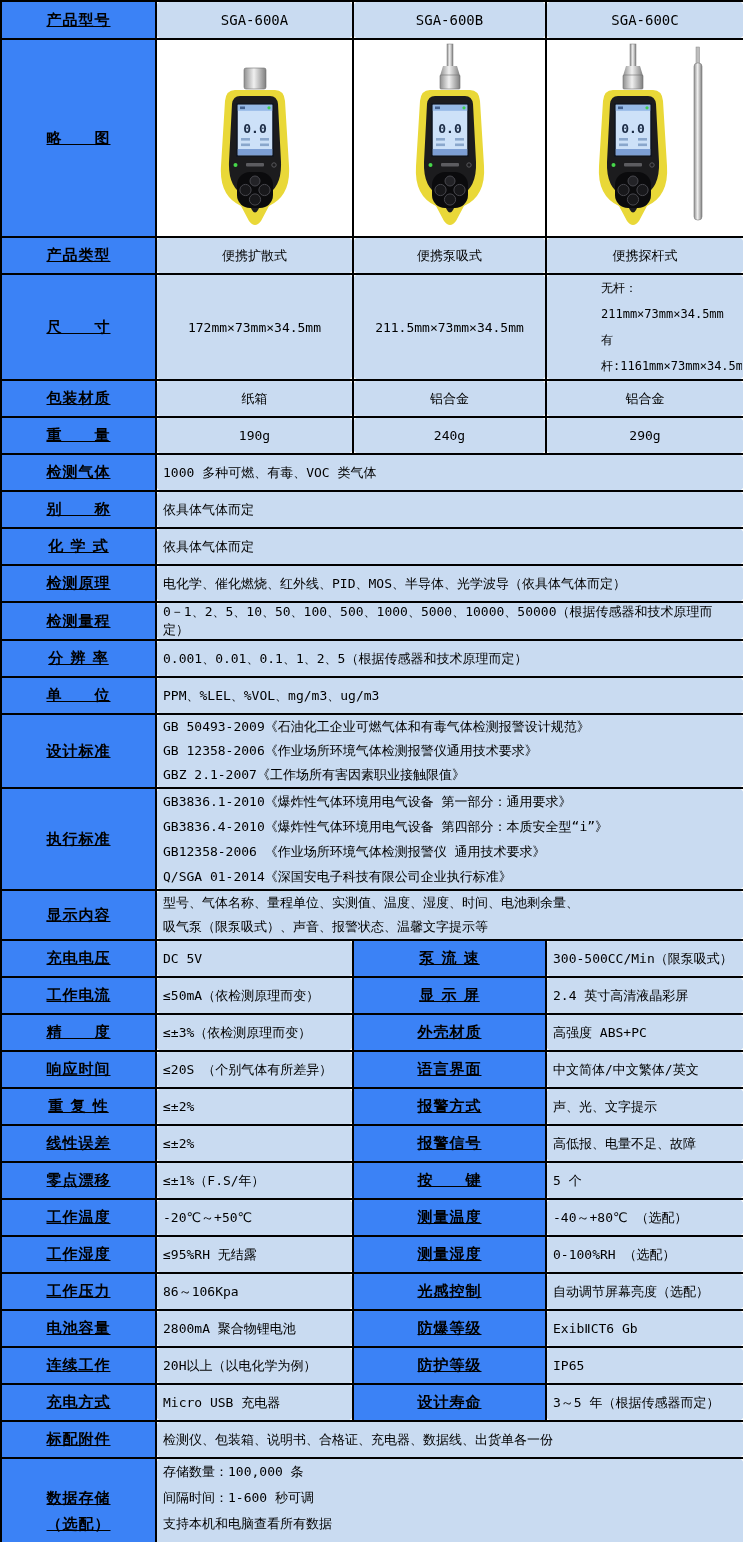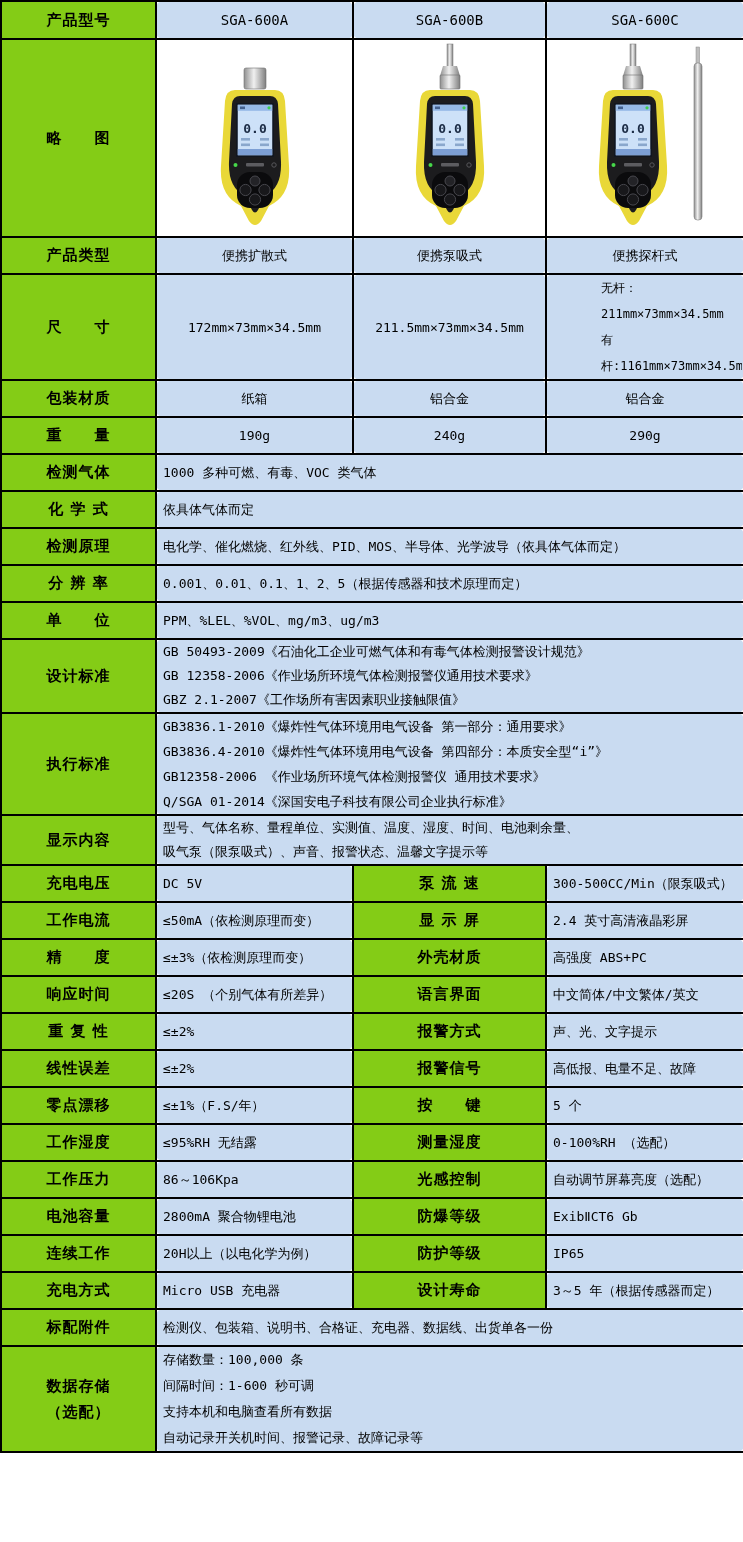--- a/index.html
+++ b/index.html
@@ -1,19 +1,19 @@
 <!DOCTYPE html>
 <html lang="zh"><head>
 <meta charset="utf-8">
 <style>
   html,body{margin:0;padding:0;background:#fff;}
   body{width:743px;font-family:"DejaVu Sans","Liberation Sans",sans-serif;color:#000;}
   table{width:743px;border-collapse:collapse;table-layout:fixed;}
   td,th{border:2px solid #000;overflow:hidden;vertical-align:middle;}
-  th.lbl{background:#84cc16;font-size:15px;font-weight:bold;text-align:center;padding:4px 3px;letter-spacing:1px;}
+  th.lbl{background:#3b82f6;font-size:15px;font-weight:bold;text-align:center;padding:4px 3px;letter-spacing:1px;text-decoration:underline;}
   td.val{background:#c9dbf1;font-size:13px;text-align:left;padding:0 6px;
          font-family:"DejaVu Sans Mono","DejaVu Sans",sans-serif;border-radius:7px;}
   td.val.center{text-align:center;}
   td.img{background:#ffffff;text-align:center;vertical-align:middle;padding:2px 0;}
   tr.r-head{height:38px} tr.r-sketch{height:198px} tr.r-std{height:37px}
   tr.r-size{height:40px} tr.r-design{height:72px} tr.r-exec{height:100px}
   tr.r-disp{height:50px} tr.r-store{height:104px}
   .lines div{line-height:24px;}
   .lines-exec div{line-height:25px;}
   .lines-store div{line-height:26px;}
@@ -131,26 +131,34 @@
     <td class="val center">190g</td>
     <td class="val center">240g</td>
     <td class="val center">290g</td>
   </tr>
 
   <tr class="r-std">
     <th class="lbl">检测气体</th>
     <td class="val" colspan="3">1000 多种可燃、有毒、VOC 类气体</td>
   </tr>
   <tr class="r-std">
+    <th class="lbl">别　　称</th>
+    <td class="val" colspan="3">依具体气体而定</td>
+  </tr>
+  <tr class="r-std">
     <th class="lbl">化 学 式</th>
     <td class="val" colspan="3">依具体气体而定</td>
   </tr>
   <tr class="r-std">
     <th class="lbl">检测原理</th>
     <td class="val" colspan="3">电化学、催化燃烧、红外线、PID、MOS、半导体、光学波导（依具体气体而定）</td>
+  </tr>
+  <tr class="r-std">
+    <th class="lbl">检测量程</th>
+    <td class="val" colspan="3">0－1、2、5、10、50、100、500、1000、5000、10000、50000（根据传感器和技术原理而定）</td>
   </tr>
   <tr class="r-std">
     <th class="lbl">分 辨 率</th>
     <td class="val" colspan="3">0.001、0.01、0.1、1、2、5（根据传感器和技术原理而定）</td>
   </tr>
   <tr class="r-std">
     <th class="lbl">单　　位</th>
     <td class="val" colspan="3">PPM、%LEL、%VOL、mg/m3、ug/m3</td>
   </tr>
 
@@ -215,20 +223,26 @@
     <th class="lbl">线性误差</th>
     <td class="val">≤±2%</td>
     <th class="lbl">报警信号</th>
     <td class="val">高低报、电量不足、故障</td>
   </tr>
   <tr class="r-std">
     <th class="lbl">零点漂移</th>
     <td class="val">≤±1%（F.S/年）</td>
     <th class="lbl">按　　键</th>
     <td class="val">5 个</td>
+  </tr>
+  <tr class="r-std">
+    <th class="lbl">工作温度</th>
+    <td class="val">-20℃～+50℃</td>
+    <th class="lbl">测量温度</th>
+    <td class="val">-40～+80℃ （选配）</td>
   </tr>
   <tr class="r-std">
     <th class="lbl">工作湿度</th>
     <td class="val">≤95%RH 无结露</td>
     <th class="lbl">测量湿度</th>
     <td class="val">0-100%RH （选配）</td>
   </tr>
   <tr class="r-std">
     <th class="lbl">工作压力</th>
     <td class="val">86～106Kpa</td>

